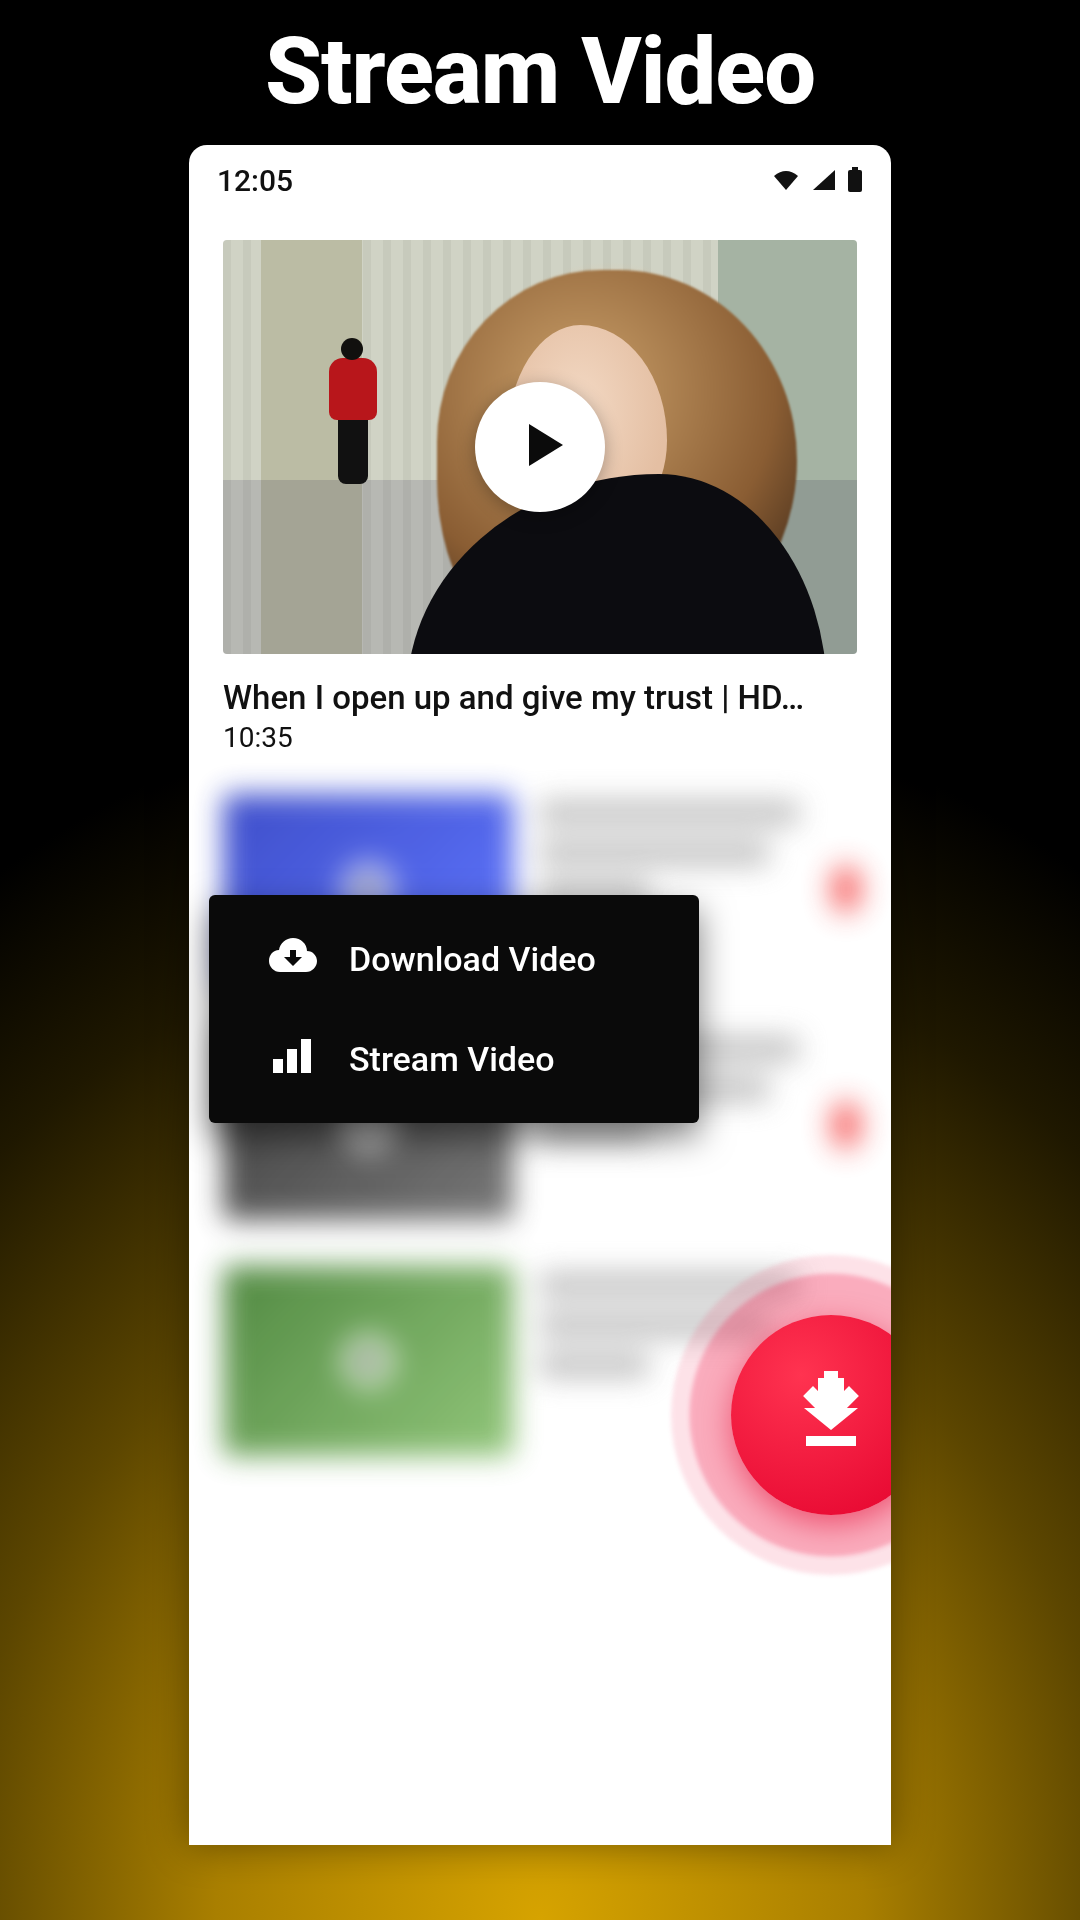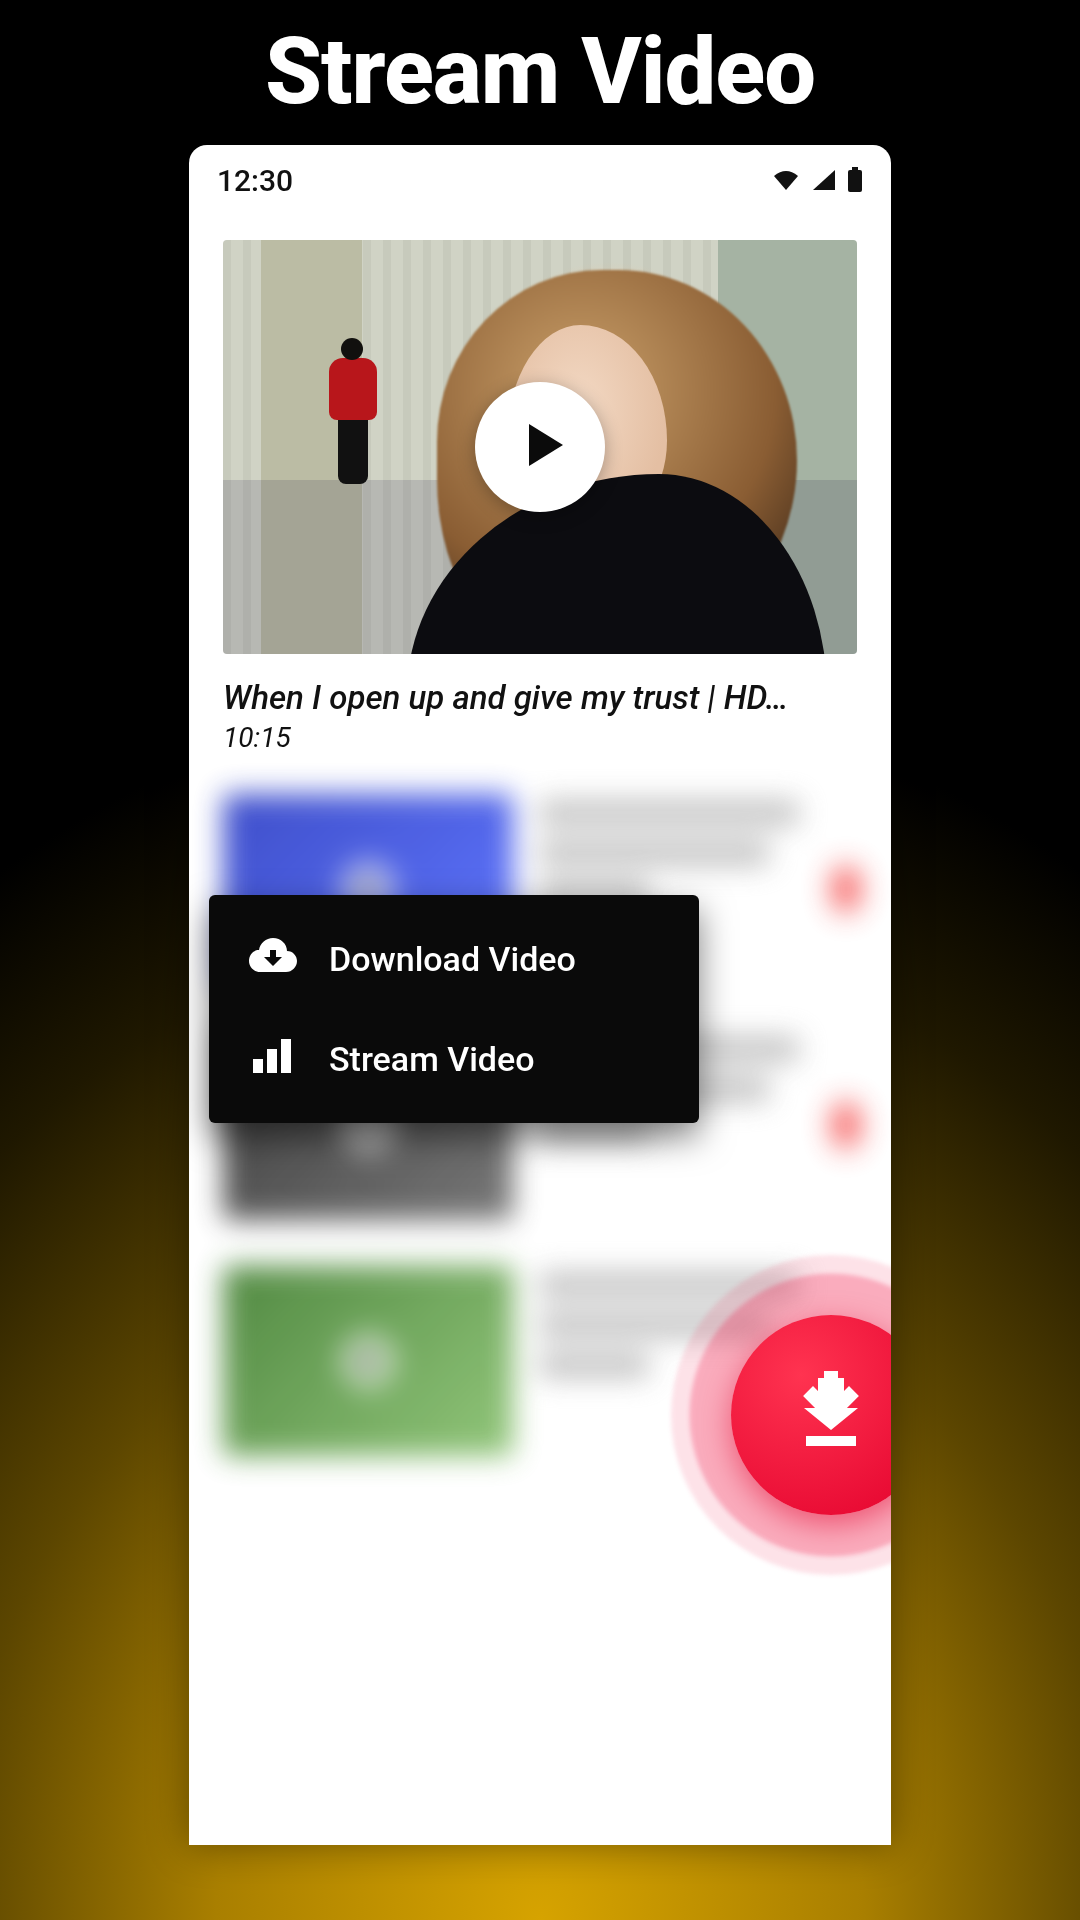--- a/index.html
+++ b/index.html
@@ -46,21 +46,21 @@
     justify-content: space-between;
     align-items: center;
     padding: 18px 28px 8px 28px;
     font-size: 30px;
     font-weight: 500;
     color: #111;
   }
   .status-right { display: flex; align-items: center; gap: 10px; }
   .status-right svg { display: block; }
 
-  .content { padding: 8px 34px; font-style: italic; }
+  .content { padding: 8px 34px; }
 
   .video-thumb {
     position: relative;
     width: 634px;
     height: 414px;
     margin-top: 26px;
     border-radius: 4px;
     overflow: hidden;
     background:
       radial-gradient(circle at 61% 44%, #e6c7a0 0 100px, transparent 160px),
@@ -186,21 +186,21 @@
     box-shadow:0 14px 34px rgba(0,0,0,.5);
     padding:14px 0;
   }
   .popup-item{
     display:flex;
     align-items:center;
     gap:32px;
     color:#fff;
     font-size:34px;
     font-weight:500;
-    padding:26px 40px;
+    padding:26px 60px;
   }
   .popup-item svg{flex:none}
 
   
   .fab{
     position:absolute;
     right:-40px;
     bottom:330px;
   }
   .fab .ring{
@@ -221,21 +221,21 @@
 </head>
 <body>
 
 <div class="hero">
   <div class="line2">Stream Video</div>
 </div>
 
 <div class="phone">
 
   <div class="status-bar">
-    <span>12:30</span>
+    <span>12:05</span>
     <div class="status-right">
       <span>
         <svg width="30" height="24" viewBox="0 0 30 24">
             <path d="M15 22 L3 8 Q15 -2 27 8 Z" fill="#111"></path>
           </svg>
       </span>
       <span>
         <svg width="26" height="24" viewBox="0 0 26 24">
             <path d="M2 22 L24 22 L24 2 Z" fill="#111"></path>
           </svg>
@@ -263,21 +263,21 @@
       <div class="play-btn">
         <span>
           <svg viewBox="0 0 50 50">
               <path d="M10 4 L44 25 L10 46 Z" fill="#0b0b0b"></path>
             </svg>
         </span>
       </div>
     </div>
 
     <div class="video-title">When I open up and give my trust | HD…</div>
-    <div class="video-duration">10:15</div>
+    <div class="video-duration">10:35</div>
 
     <div class="list">
       <div class="list-item">
         <div class="li-thumb t1">
             <div class="pp"></div>
           </div>
         <div class="li-lines">
             <div class="bar w1"></div>
             <div class="bar w2"></div>
             <div class="bar w3"></div>

